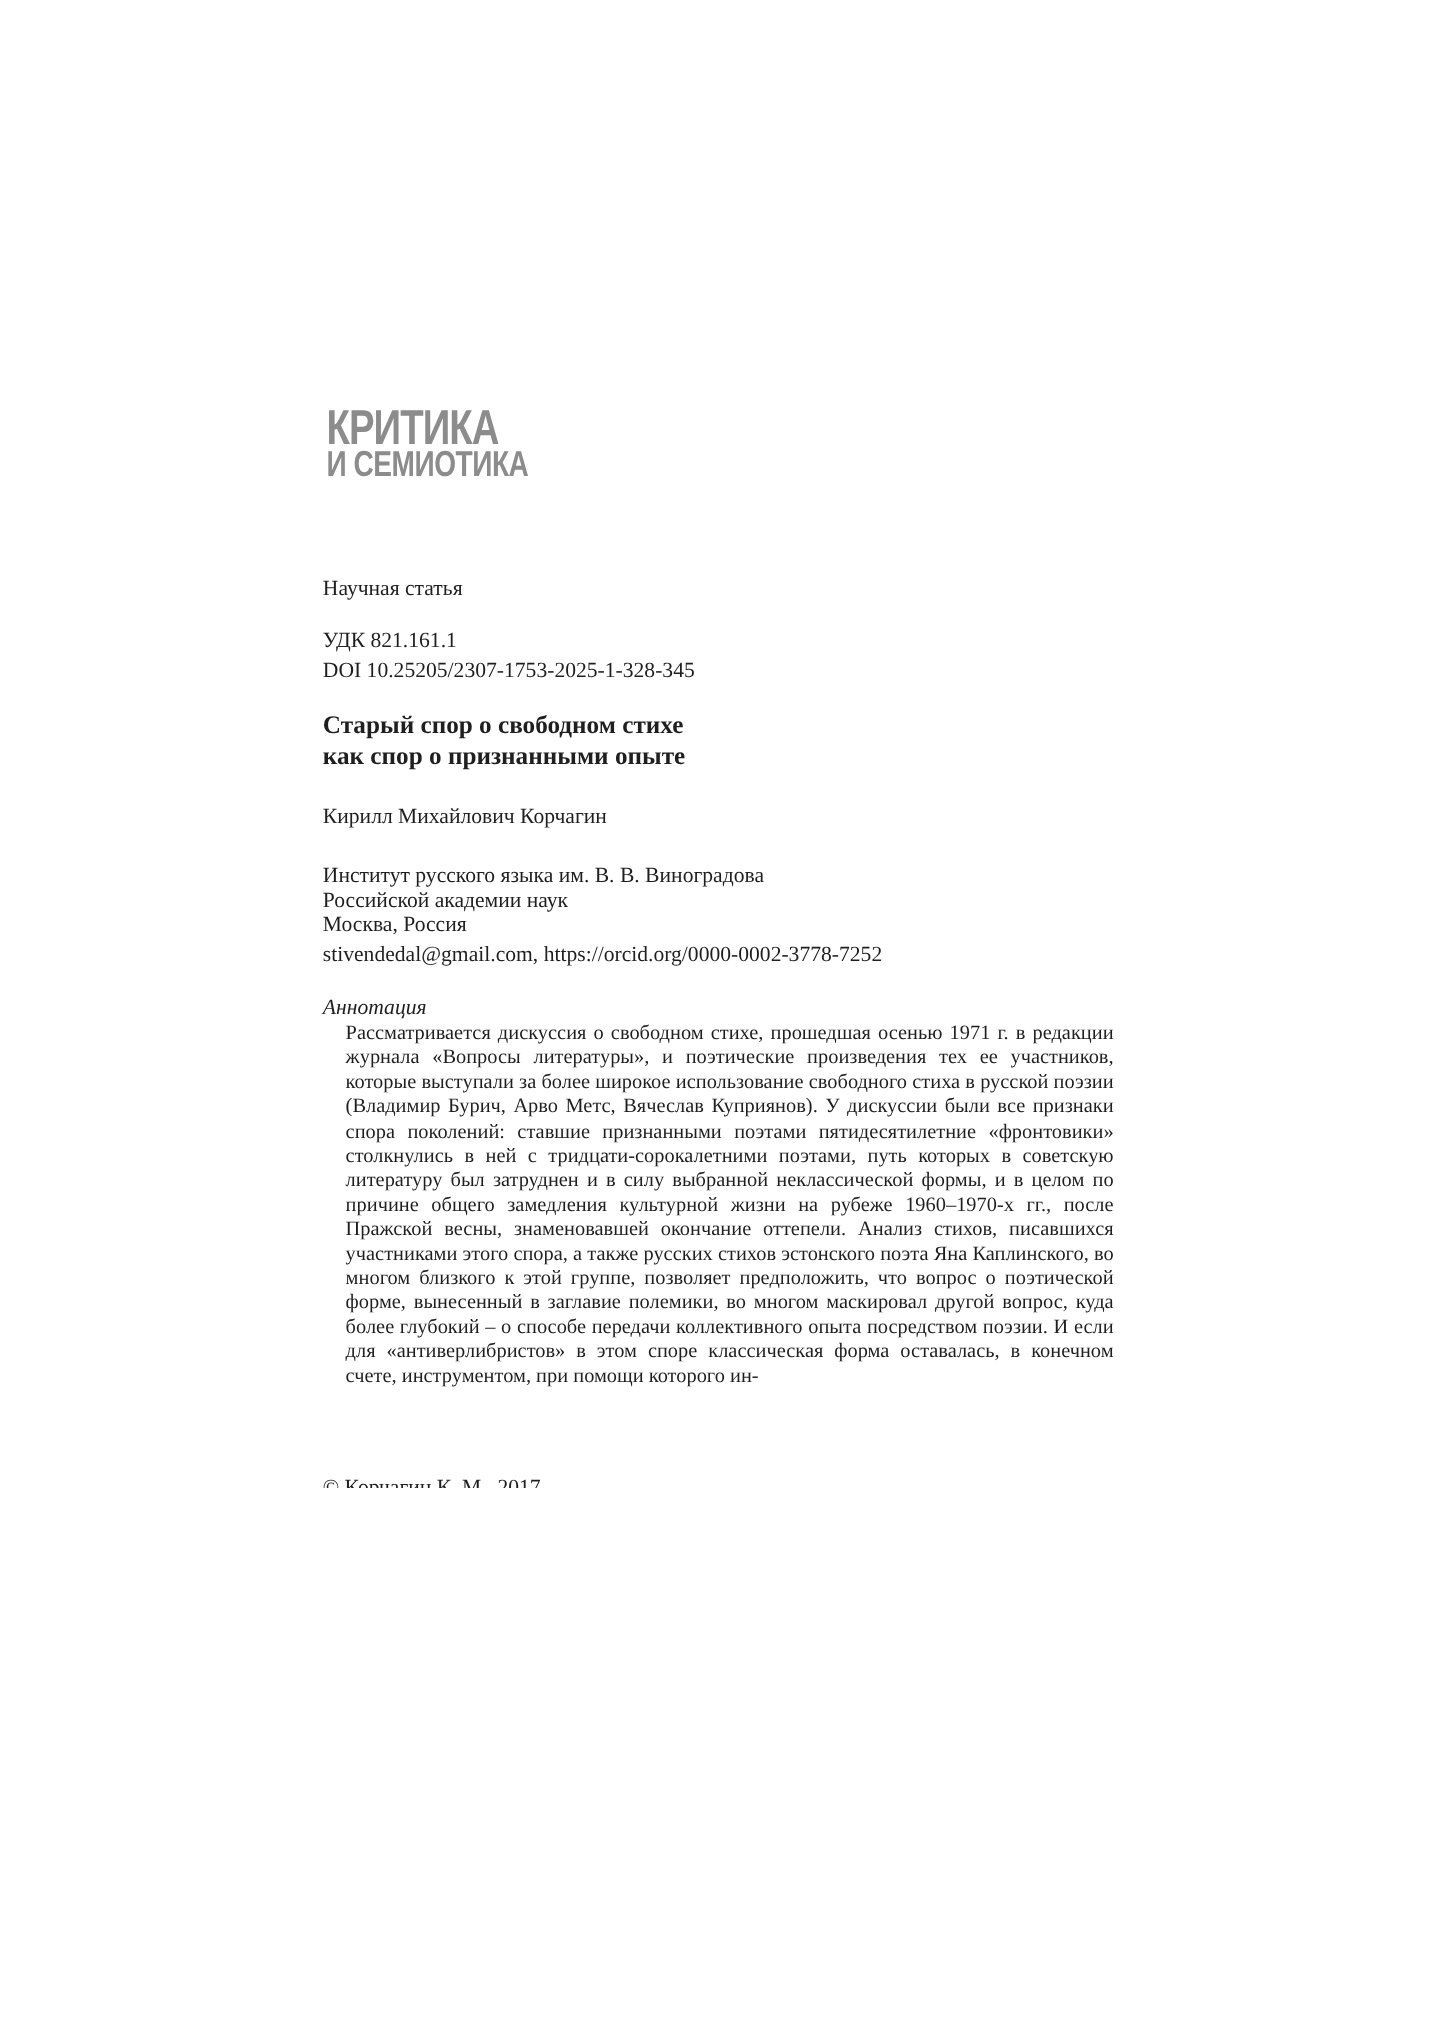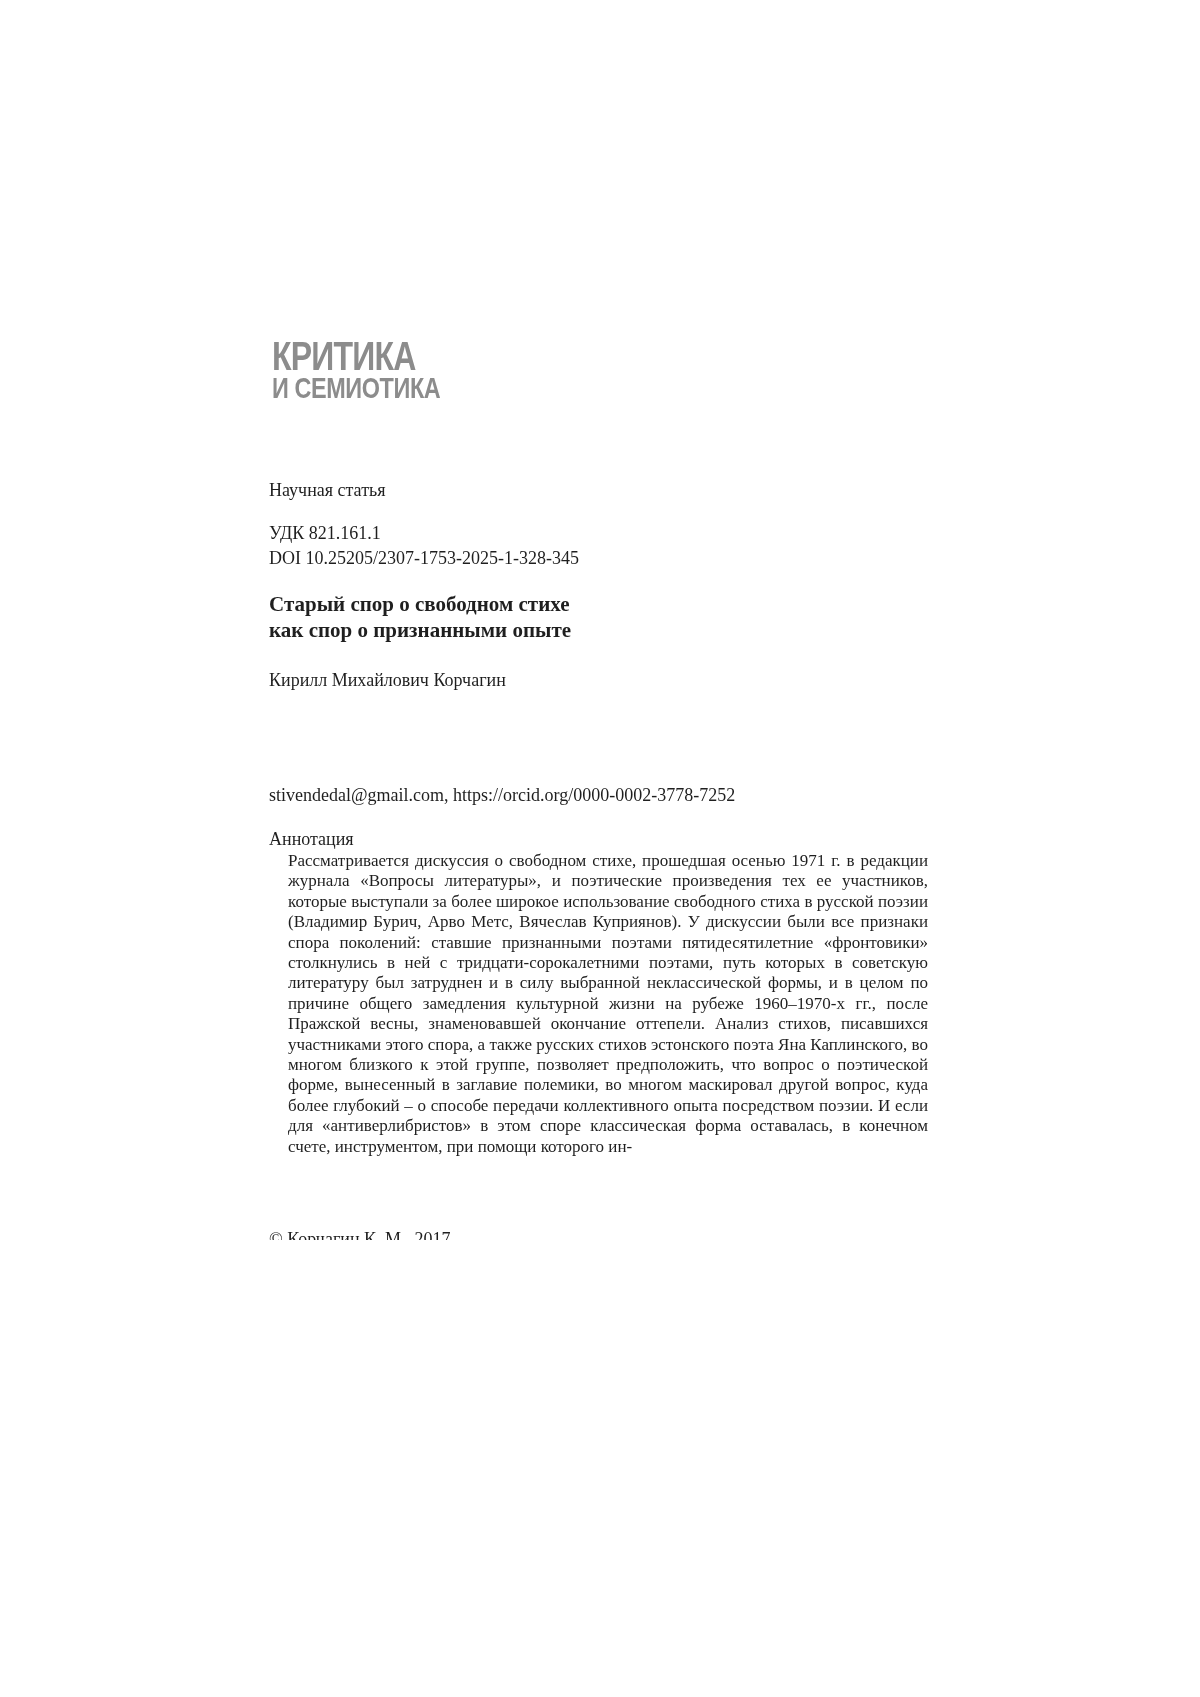--- a/index.html
+++ b/index.html
@@ -91,20 +91,21 @@
     top: 784px;
     font-size: 18px;
     line-height: 22px;
   }
   .abstract-label {
     position: absolute;
     left: 269px;
     top: 829px;
     font-size: 18px;
     line-height: 21px;
+    font-style: italic;
   }
   .abstract-body {
     position: absolute;
     left: 288px;
     top: 851px;
     width: 640px;
     font-size: 17px;
     line-height: 20.4px;
     text-align: justify;
   }
@@ -135,20 +136,25 @@
 
   <div class="article-type">Научная статья</div>
 
   <div class="udc">УДК 821.161.1</div>
   <div class="doi">DOI 10.25205/2307-1753-2025-1-328-345</div>
 
   <h1 class="title"><span>Старый спор о свободном стихе</span><br><span>как спор о признанными опыте</span></h1>
 
   <div class="author">Кирилл Михайлович Корчагин</div>
 
+  <div class="affiliation">
+    <div>Институт русского языка им. В. В. Виноградова</div>
+    <div>Российской академии наук</div>
+    <div>Москва, Россия</div>
+  </div>
 
   <div class="contact">stivendedal@gmail.com, https://orcid.org/0000-0002-3778-7252</div>
 
   <div class="abstract-label">Аннотация</div>
   <div class="abstract-body">Рассматривается дискуссия о свободном стихе, прошедшая осенью 1971 г. в редакции журнала «Вопросы литературы», и поэтические произведения тех ее участников, которые выступали за более широкое использование свободного стиха в русской поэзии (Владимир Бурич, Арво Метс, Вячеслав Куприянов). У дискуссии были все признаки спора поколений: ставшие признанными поэтами пятидесятилетние «фронтовики» столкнулись в ней с тридцати-сорокалетними поэтами, путь которых в советскую литературу был затруднен и в силу выбранной неклассической формы, и в целом по причине общего замедления культурной жизни на рубеже 1960–1970-х гг., после Пражской весны, знаменовавшей окончание оттепели. Анализ стихов, писавшихся участниками этого спора, а также русских стихов эстонского поэта Яна Каплинского, во многом близкого к этой группе, позволяет предположить, что вопрос о поэтической форме, вынесенный в заглавие полемики, во многом маскировал другой вопрос, куда более глубокий – о способе передачи коллективного опыта посредством поэзии. И если для «антиверлибристов» в этом споре классическая форма оставалась, в конечном счете, инструментом, при помощи которого ин-</div>
 
   <div class="copyright">© Корчагин К. М., 2017</div>
 
 
 </div>

